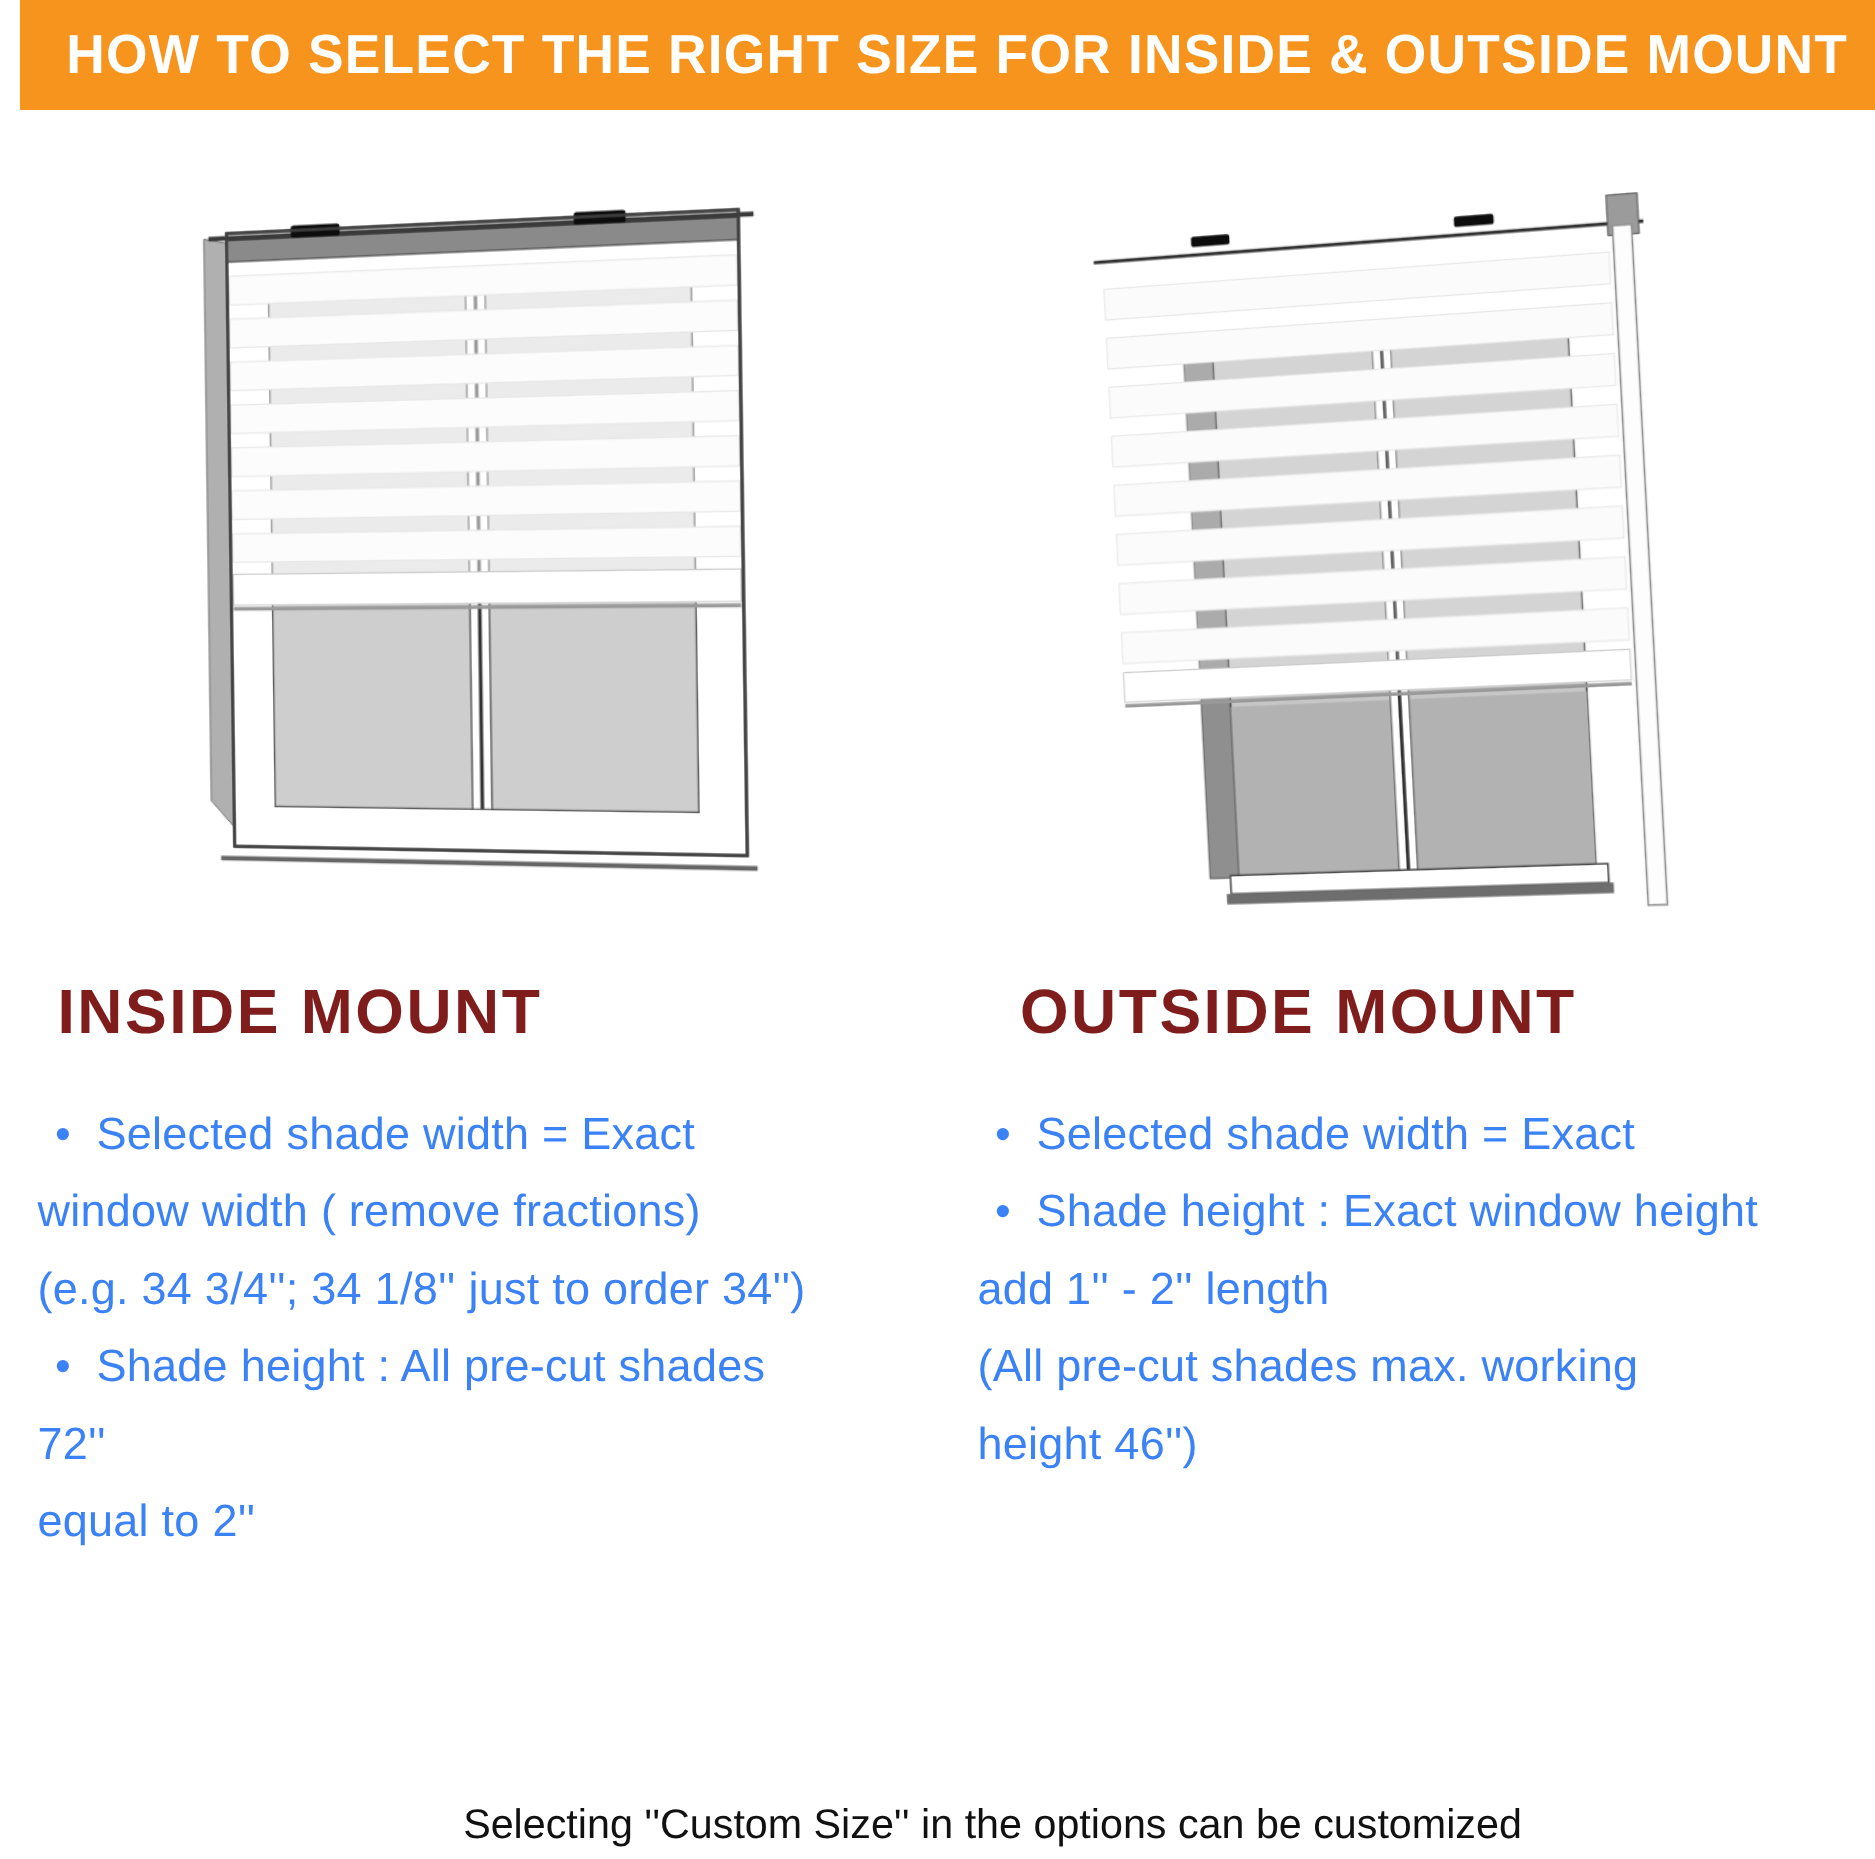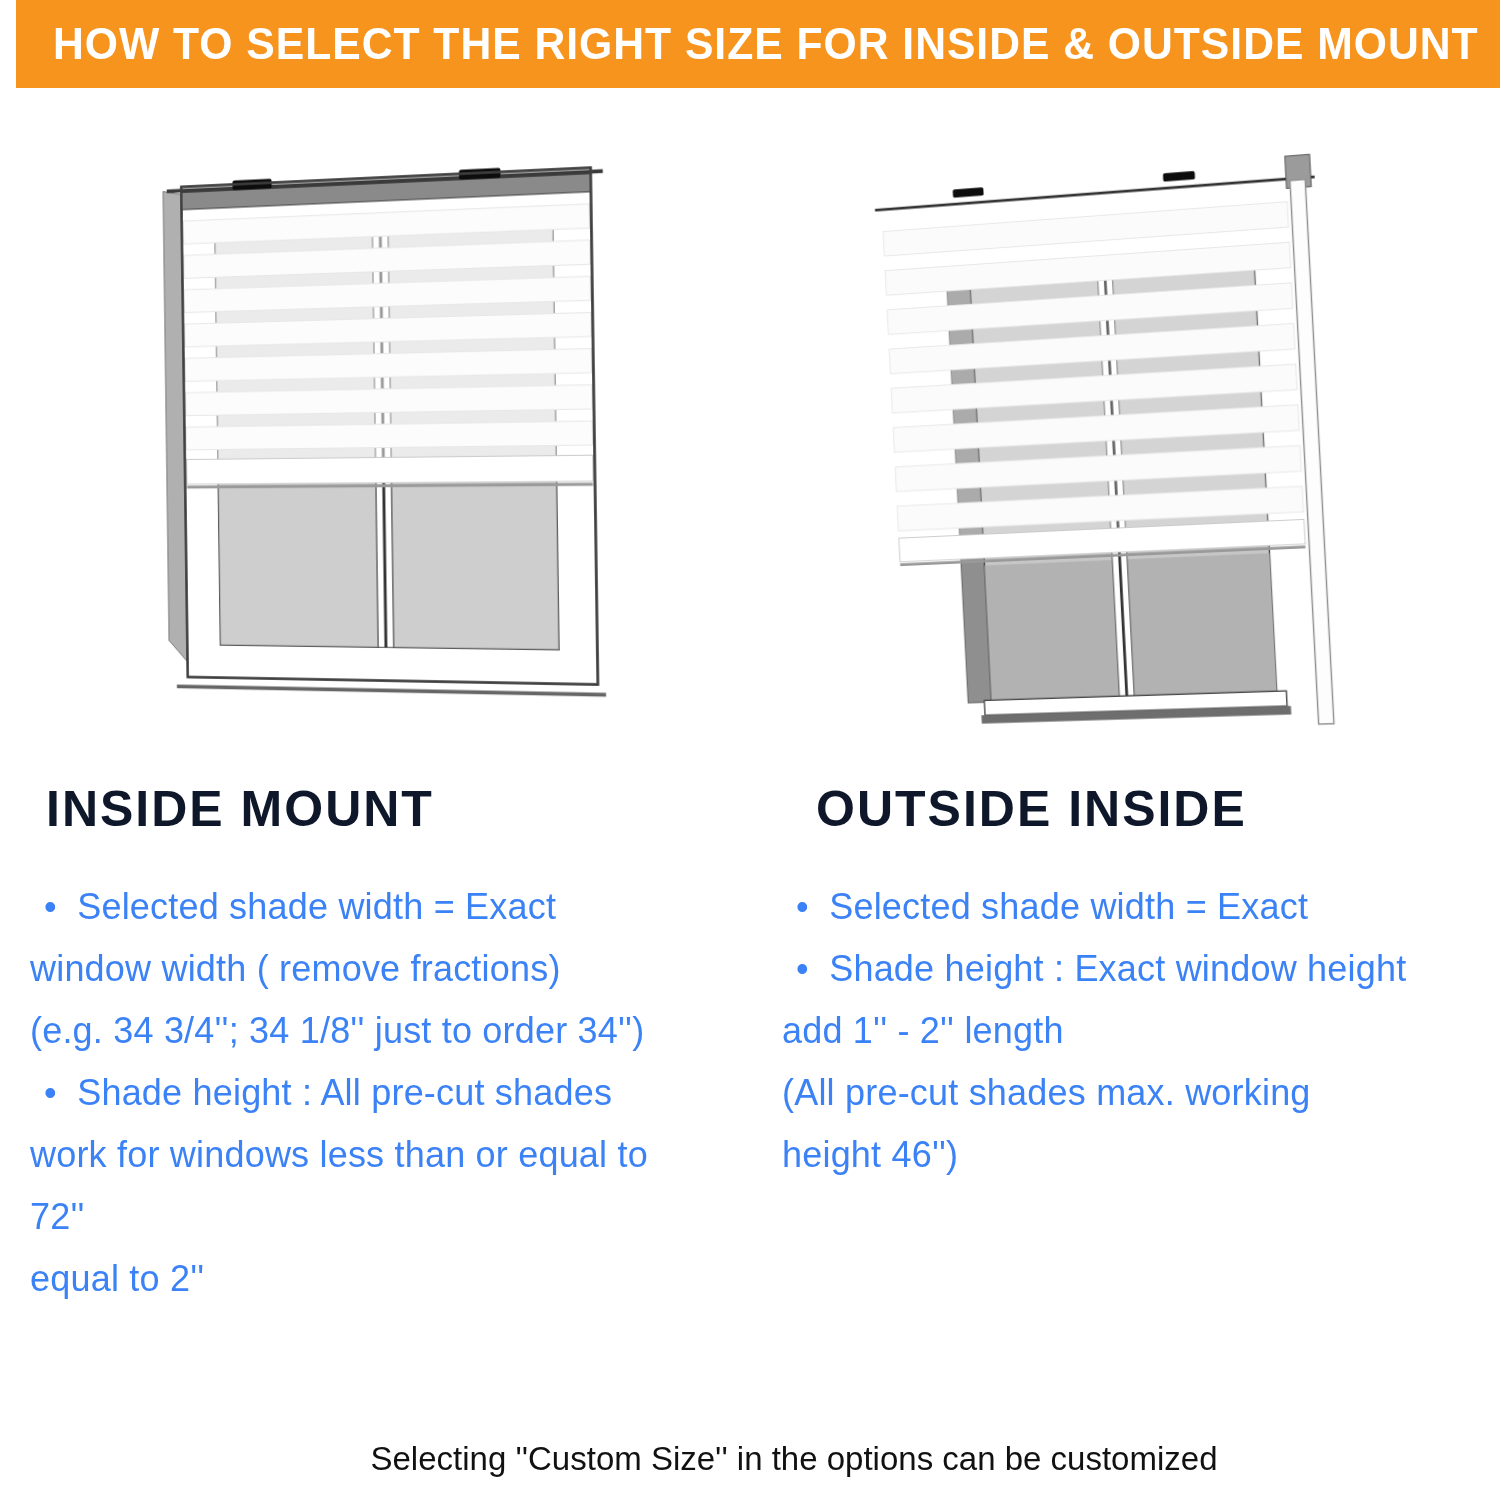--- a/index.html
+++ b/index.html
@@ -22,21 +22,21 @@
   .illus-left{
     left:152px;top:152px;width:460px;height:556px;
     transform:perspective(1500px) rotateY(-11deg) rotate(-0.8deg);
   }
   .illus-right{
     left:872px;top:142px;width:466px;height:624px;
     transform:perspective(1600px) rotateY(-8deg) rotate(-3deg);
   }
   
   .mount-heading{
-    position:absolute;font-size:50px;font-weight:bold;color:#0f172a;
+    position:absolute;font-size:50px;font-weight:bold;color:#7f1d1d;
     letter-spacing:2px;white-space:nowrap;
   }
   .h-inside{left:46px;top:780px;}
   .h-outside{left:816px;top:780px;}
   
   .col{position:absolute;top:876px;}
   .col-inside{left:30px;width:720px;}
   .col-outside{left:782px;width:700px;}
   .line{
     font-size:36px;line-height:62px;color:#3b82f6;
@@ -141,28 +141,27 @@
       <line x1="18" y1="429" x2="458" y2="429" stroke="#999999" stroke-width="3"></line>
     </g>
 
     <g>
       <rect x="462" y="42" width="16" height="574" fill="#fdfdfd" stroke="#8f8f8f" stroke-width="1.5"></rect>
     </g>
   </svg>
 </div>
 
 <div class="mount-heading h-inside">INSIDE MOUNT</div>
-<div class="mount-heading h-outside">OUTSIDE INSIDE</div>
+<div class="mount-heading h-outside">OUTSIDE MOUNT</div>
 
 <div class="col col-inside">
   <div class="line b">•  Selected shade width = Exact</div>
   <div class="line">window width ( remove fractions)</div>
   <div class="line">(e.g. 34 3/4''; 34 1/8'' just to order 34'')</div>
   <div class="line b">•  Shade height : All pre-cut shades</div>
-  <div class="line">work for windows less than or equal to</div>
   <div class="line">72''</div>
   <div class="line">equal to 2''</div>
 </div>
 
 <div class="col col-outside">
   <div class="line b">•  Selected shade width = Exact</div>
   <div class="line b">•  Shade height : Exact window height</div>
   <div class="line">add 1'' - 2'' length</div>
   <div class="line">(All pre-cut shades max. working</div>
   <div class="line">height 46'')</div>

